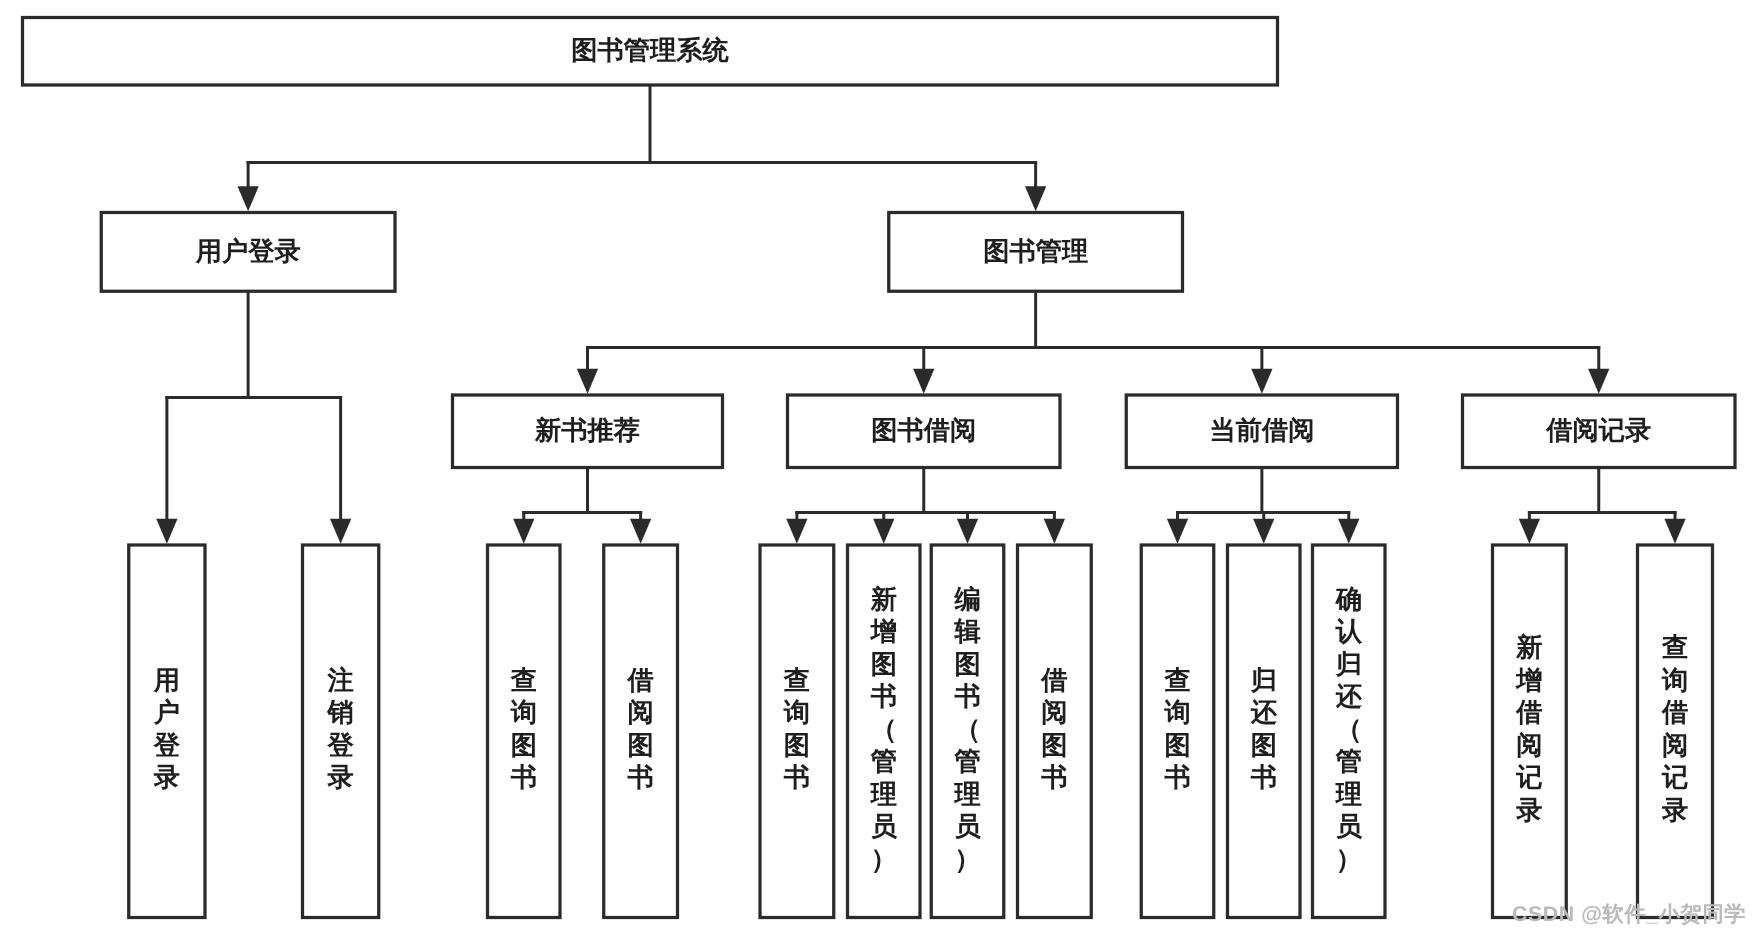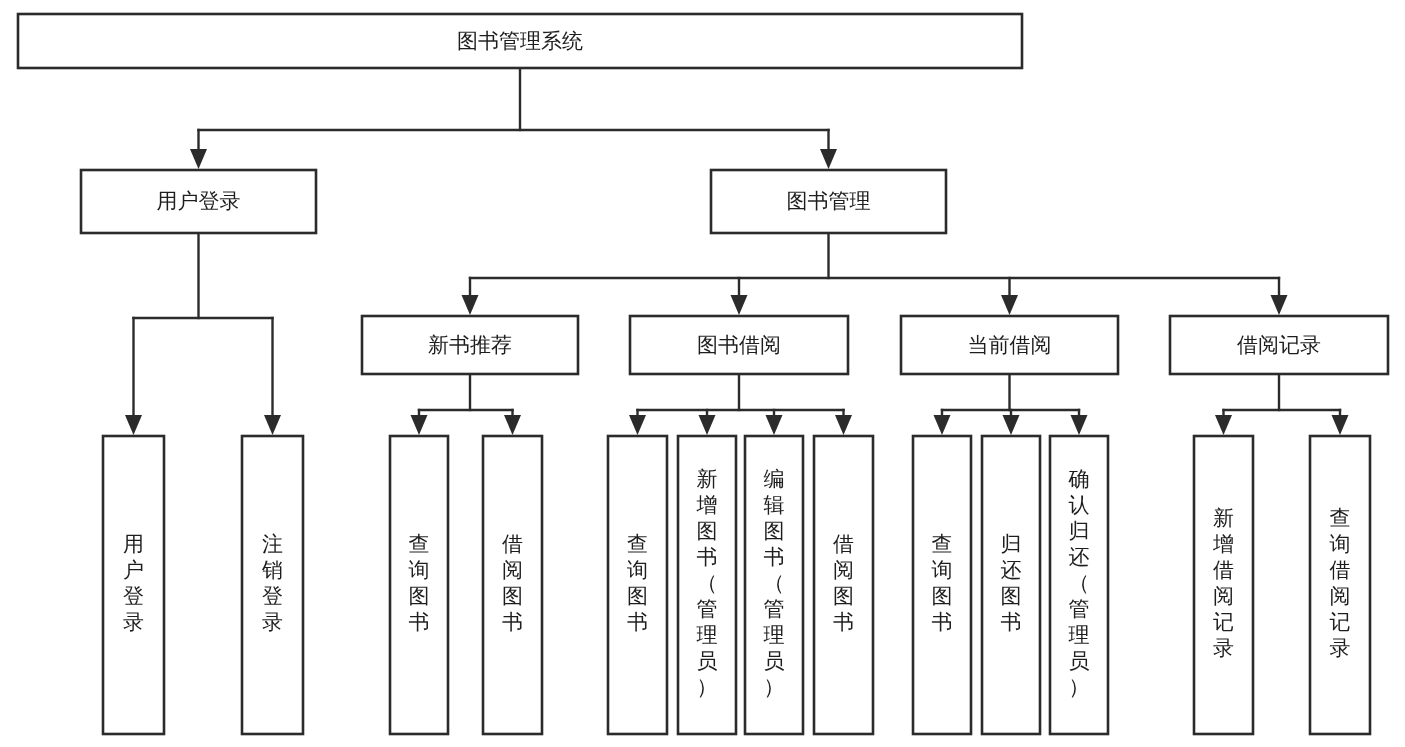--- a/index.html
+++ b/index.html
@@ -11,20 +11,21 @@
     width: 1405px;
     height: 747px;
     font-family: "Liberation Sans", "DejaVu Sans", sans-serif;
     overflow: hidden;
     position: relative;
   }
   #diagram-root {
     position: relative;
     width: 1405px;
     height: 747px;
+    font-weight: bold;
   }
   svg#flow {
     position: absolute;
     top: 0;
     left: 0;
     width: 1405px;
     height: 747px;
   }
   .node-rect {
     fill: #ffffff;
@@ -214,13 +215,14 @@
         <g>
           <rect x="1194" y="436" width="59" height="298" class="node-rect"></rect>
           <text x="1223.5" y="525" class="node-label-v"><tspan x="1223.5" dy="0">新</tspan><tspan x="1223.5" dy="26">增</tspan><tspan x="1223.5" dy="26">借</tspan><tspan x="1223.5" dy="26">阅</tspan><tspan x="1223.5" dy="26">记</tspan><tspan x="1223.5" dy="26">录</tspan></text>
         </g>
         <g>
           <rect x="1310" y="436" width="60" height="298" class="node-rect"></rect>
           <text x="1340" y="525" class="node-label-v"><tspan x="1340" dy="0">查</tspan><tspan x="1340" dy="26">询</tspan><tspan x="1340" dy="26">借</tspan><tspan x="1340" dy="26">阅</tspan><tspan x="1340" dy="26">记</tspan><tspan x="1340" dy="26">录</tspan></text>
         </g>
       </g>
   </svg>
+  <div class="watermark">CSDN @软件_小贺同学</div>
 </div>
 
 </body></html>

